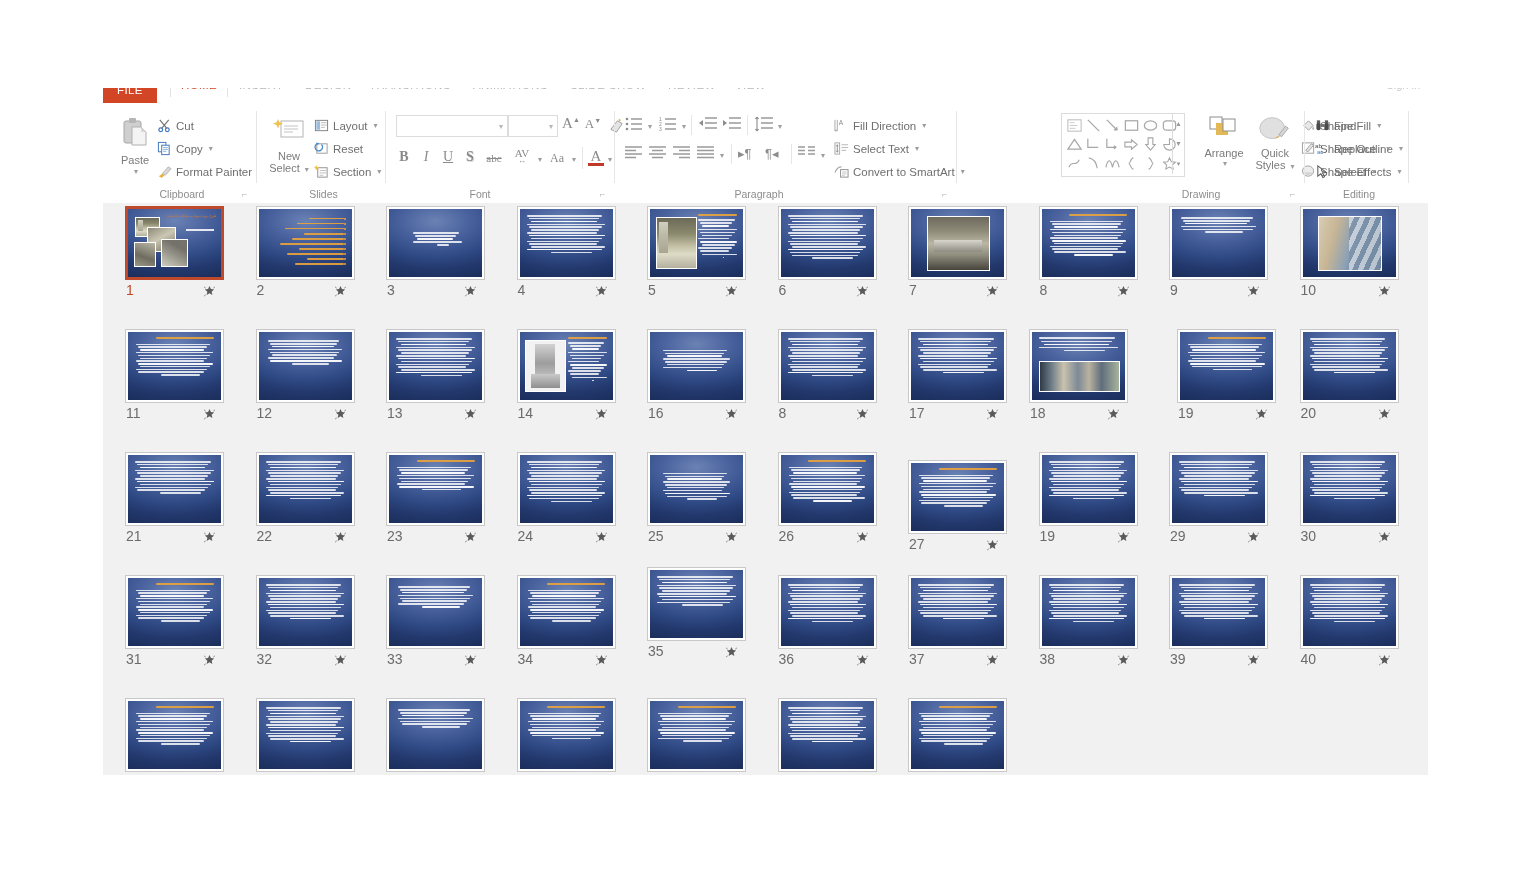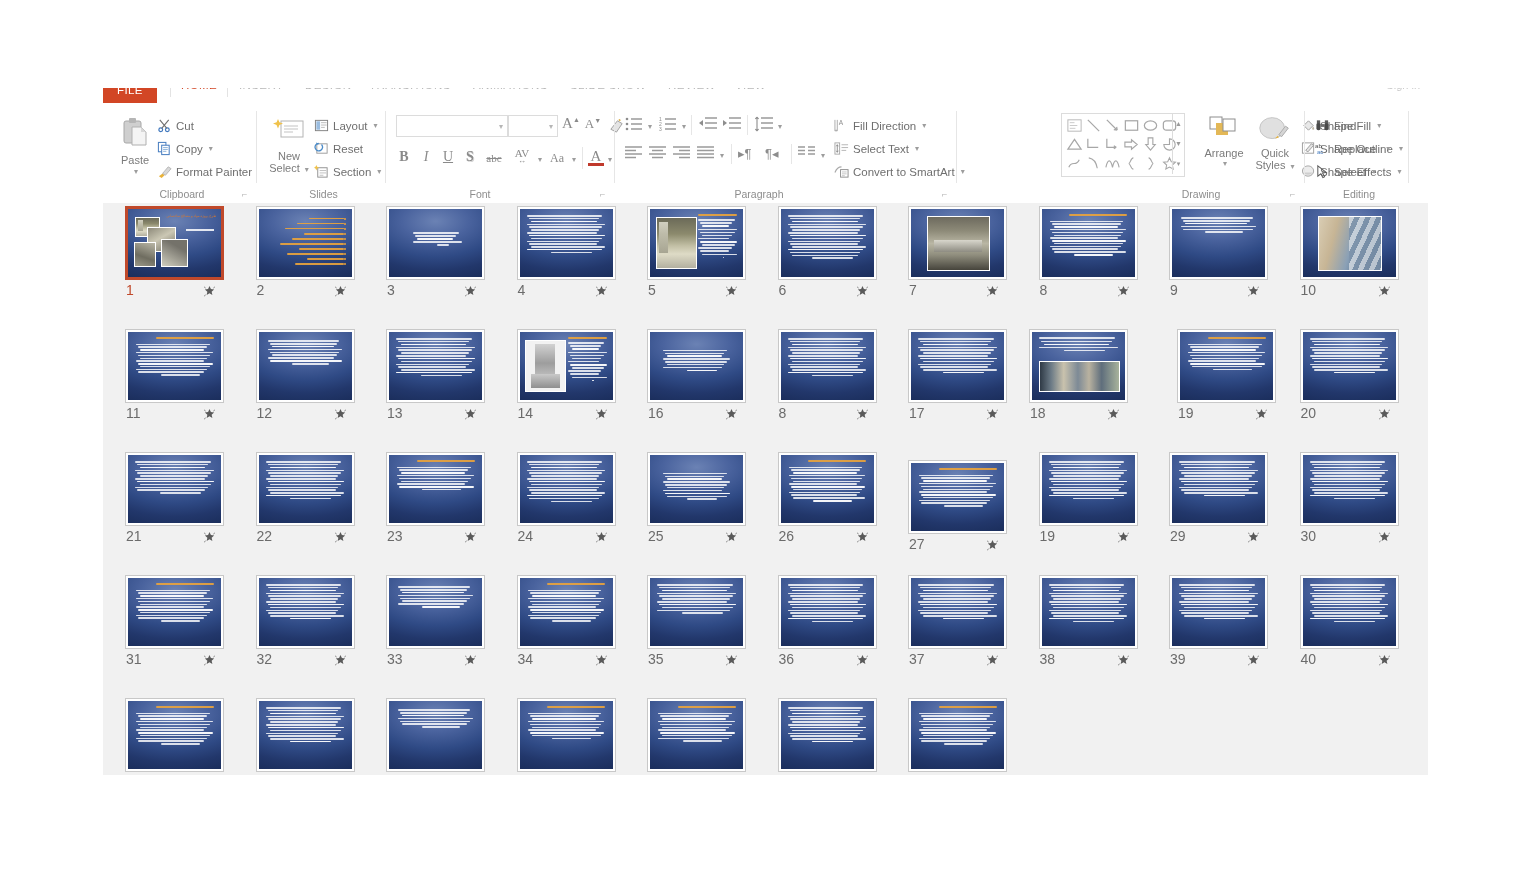--- a/index.html
+++ b/index.html
@@ -1264,21 +1264,21 @@
               <div class="ln" style="left:11.2%;right:18%;top:58%"></div>
               <div class="ln" style="left:35%;right:23%;top:62.099999999999994%"></div>
             </div>
           </div>
           <div class="num">34</div>
           <div class="star"><svg width="13" height="13" viewBox="0 0 14 14">
               <path d="M7 1.1l1.5 3.3 3.5.4-2.7 2.4.8 3.5L7 8.9 3.9 10.7l.8-3.5L2 4.8l3.5-.4z" fill="#5a5a5a"></path>
               <path d="M1.4 2.2l1.3 1M12.6 2.2l-1.3 1M1.4 11.8l1.3-1" stroke="#5a5a5a" stroke-width="1"></path>
             </svg></div>
         </div>
-        <div class="cell" style="left: 544px; top: 372px;">
+        <div class="cell" style="left: 544px; top: 364px;">
           <div class="thumb">
             <div class="slide">
               <div class="ln" style="left:8%;right:11%;top:9%"></div>
               <div class="ln" style="left:10.2%;right:14%;top:13.15%"></div>
               <div class="lnw" style="left:12.4%;right:17%;top:17.3%"></div>
               <div class="ln" style="left:8%;right:8%;top:21.450000000000003%"></div>
               <div class="ln" style="left:10.2%;right:11%;top:25.6%"></div>
               <div class="ln" style="left:12.4%;right:14%;top:29.75%"></div>
               <div class="ln" style="left:8%;right:17%;top:33.900000000000006%"></div>
               <div class="lnw" style="left:10.2%;right:8%;top:38.050000000000004%"></div>

